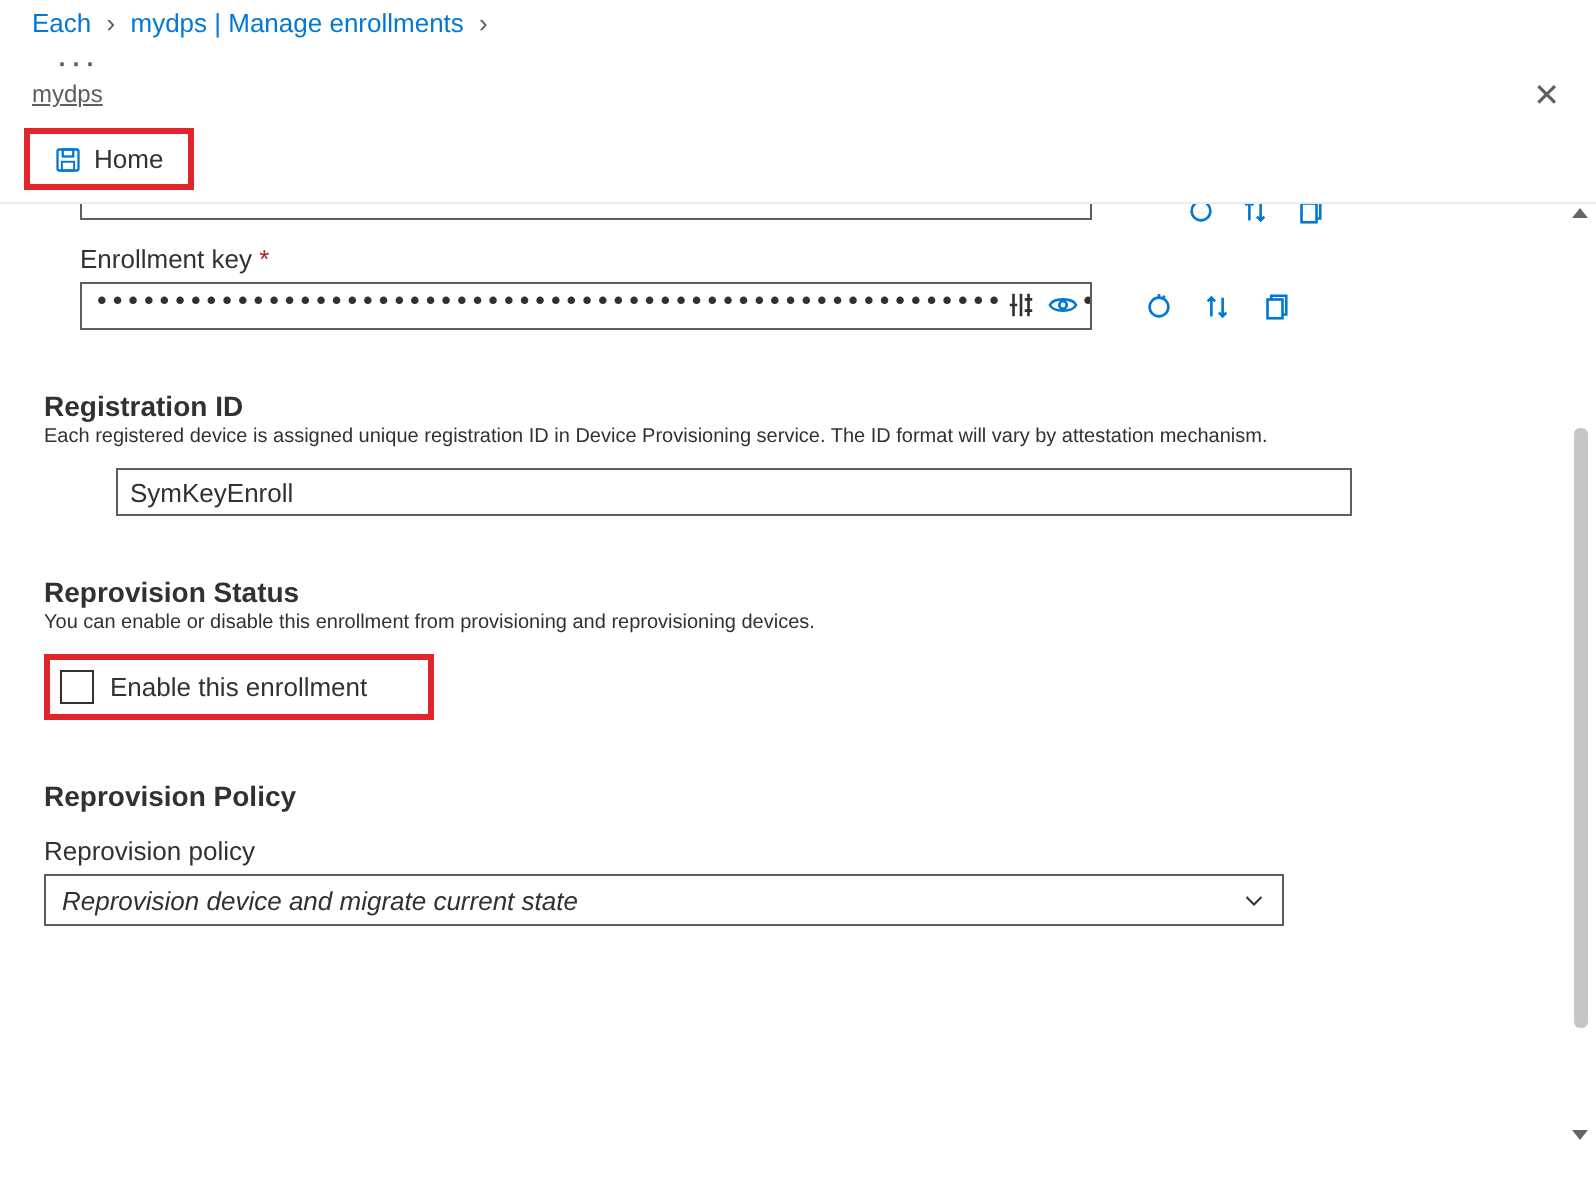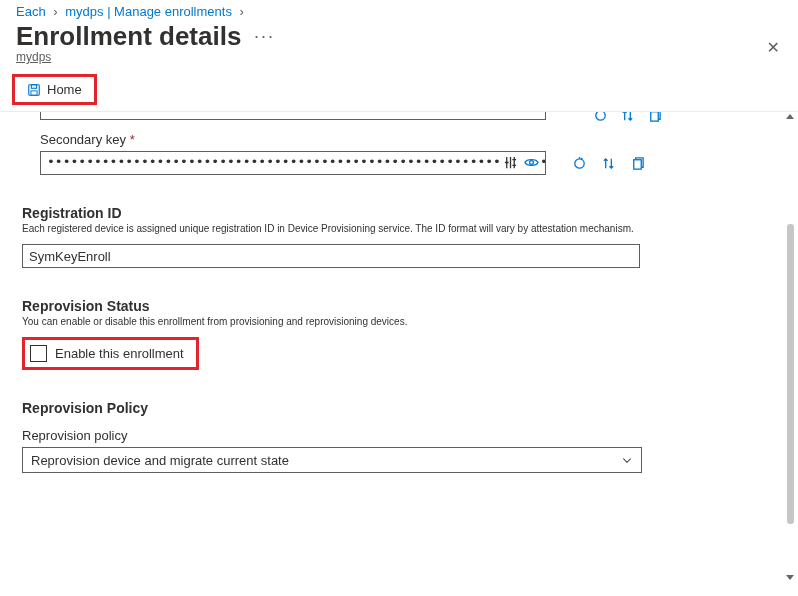--- a/index.html
+++ b/index.html
@@ -176,20 +176,21 @@
     max-width: 720px;
   }
   .text-input {
     width: 618px;
     height: 24px;
     border: 1px solid #605e5c;
     padding: 2px 6px;
     font-size: 13px;
     background: #fff;
     color: #323130;
+    margin-left: 36px;
   }
   .checkbox-row {
     display: inline-flex;
     align-items: center;
     gap: 8px;
     padding: 3px 8px 3px 3px;
   }
   .checkbox-box {
     width: 17px;
     height: 17px;
@@ -198,35 +199,35 @@
   }
   .select-row {
     width: 620px;
     height: 26px;
     border: 1px solid #605e5c;
     display: flex;
     align-items: center;
     justify-content: space-between;
     padding: 0 8px;
     font-size: 13px;
+    font-style: italic;
   }
   svg.ic { width: 15px; height: 15px; stroke: currentColor; fill: none; stroke-width: 1.4; }
 </style>
 </head>
 <body>
 
 <div class="breadcrumb">
   <a href="#">Each</a>
   <span class="sep">›</span>
   <a href="#">mydps | Manage enrollments</a>
   <span class="sep">›</span>
 </div>
 
 <div class="title-row">
-  <h1 class="page-title">Enrollment details</h1>
   <span class="ellipsis">···</span>
 </div>
 <div class="close-x">✕</div>
 <div class="subtitle">mydps</div>
 
 <div class="toolbar">
   <span class="highlight-box">
     <span class="save-btn">
       <svg viewBox="0 0 16 16">
           <rect x="2" y="2" width="12" height="12" rx="1" fill="none" stroke="#0078d4" stroke-width="1.3"></rect>
@@ -251,21 +252,21 @@
             <path d="M5 3 L5 13 M3 5 L5 3 L7 5 M11 13 L11 3 M9 11 L11 13 L13 11"></path>
           </svg>
         <svg class="ic" viewBox="0 0 16 16">
             <rect x="4" y="4" width="8" height="10"></rect>
             <path d="M6 4 V2 H14 V12 H12"></path>
           </svg>
       </div>
     </div>
 
     <div class="label-small">
-      <span>Secondary key</span> <span class="req">*</span>
+      <span>Enrollment key</span> <span class="req">*</span>
     </div>
     <div class="key-row">
       <div class="key-input">
         <span>•••••••••••••••••••••••••••••••••••••••••••••••••••••••••••••••••••••••••••••••••••••••••••••••••••••••••••</span>
         <span class="key-icons-inside">
           <svg class="ic" viewBox="0 0 16 16" style="color:#323130">
               <path d="M4 2 V14 M8 2 V14 M12 2 V14 M2 8 H6 M10 5 H14 M10 11 H14"></path>
             </svg>
           <svg class="ic" viewBox="0 0 16 16" style="color:#0078d4">
               <path d="M1 8 C3 4 13 4 15 8 C13 12 3 12 1 8 Z"></path>
@@ -287,21 +288,21 @@
           </svg>
       </div>
     </div>
 
     <div class="section-h">Registration ID</div>
     <div class="section-desc">Each registered device is assigned unique registration ID in Device Provisioning service. The ID format will vary by attestation mechanism.</div>
     <input class="text-input" readonly="" value="SymKeyEnroll" style="">
 
     <div class="section-h">Reprovision Status</div>
     <div class="section-desc">You can enable or disable this enrollment from provisioning and reprovisioning devices.</div>
-    <span class="highlight-box" style="padding:2px 4px 2px 2px">
+    <span class="highlight-box" style="padding:2px 22px 2px 2px">
       <span class="checkbox-row">
         <span class="checkbox-box"></span>
         <span>Enable this enrollment</span>
       </span>
     </span>
 
     <div class="section-h">Reprovision Policy</div>
     <div class="label-small" style="margin-left:0">Reprovision policy</div>
     <div class="select-row">
       <span>Reprovision device and migrate current state</span>

